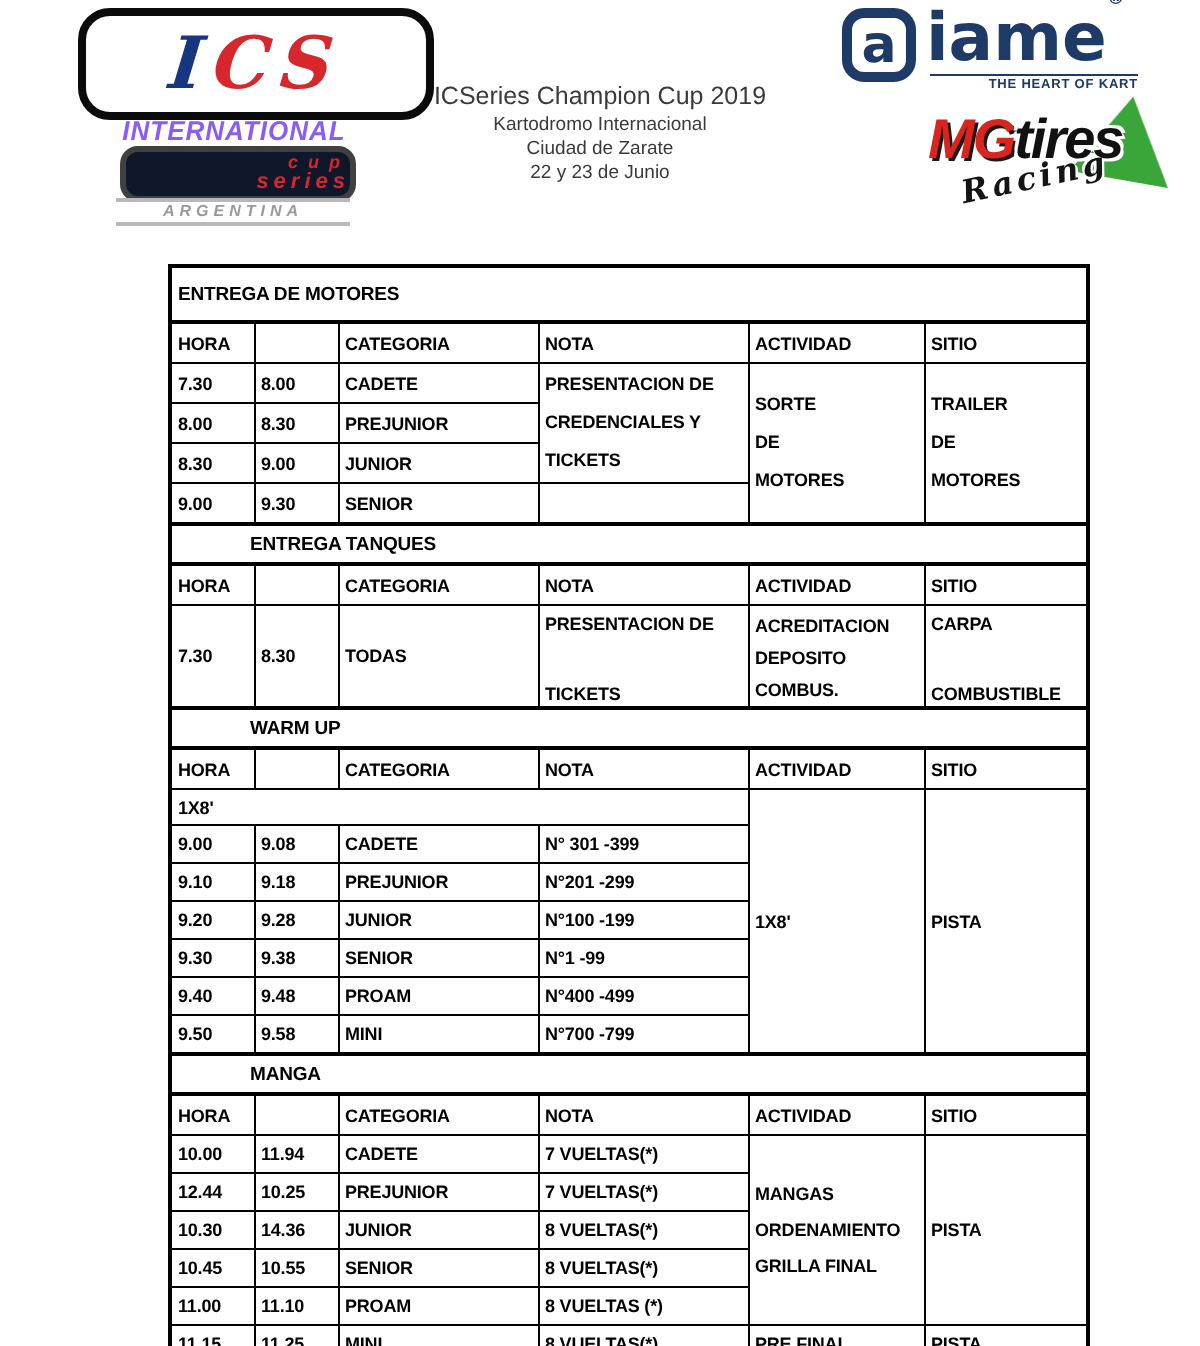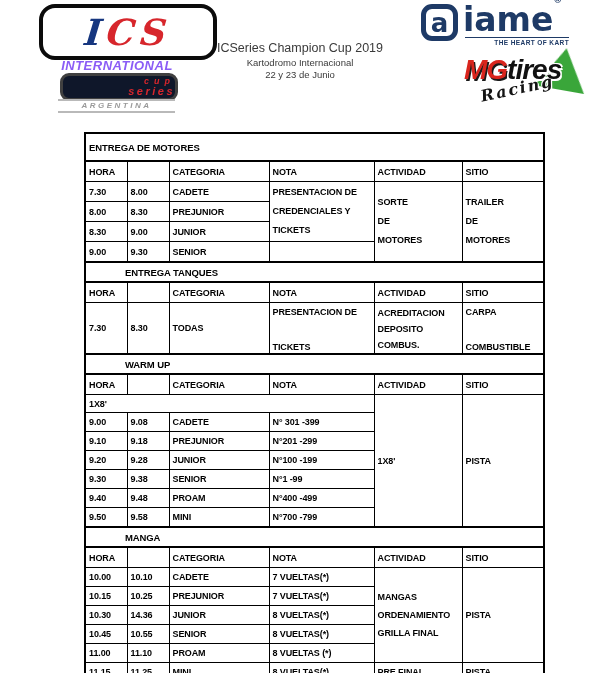--- a/index.html
+++ b/index.html
@@ -91,20 +91,21 @@
     <div class="cup-box">
       <div class="cup-line1">cup</div>
       <div class="cup-line2">series</div>
     </div>
     <div class="argentina">ARGENTINA</div>
   </div>
 
   <div class="event">
     <div class="l1">ICSeries Champion Cup 2019</div>
     <div class="l2">Kartodromo Internacional</div>
+    <div class="l2">Ciudad de Zarate</div>
     <div class="l2">22 y 23 de Junio</div>
   </div>
 
   <div class="iame">
     <div class="iame-icon">a</div>
     <div class="iame-name"><span>iame</span><span class="iame-mark">®</span></div>
     <div class="iame-tag">THE HEART OF KART</div>
   </div>
 
   <div class="mg">
@@ -267,32 +268,32 @@
     <tr class="r-head">
       <td>HORA</td>
       <td></td>
       <td>CATEGORIA</td>
       <td>NOTA</td>
       <td>ACTIVIDAD</td>
       <td>SITIO</td>
     </tr>
     <tr class="r-data3">
       <td>10.00</td>
-      <td>10.10</td>
+      <td>11.94</td>
       <td>CADETE</td>
       <td>7 VUELTAS(*)</td>
       <td rowspan="5" class="mid mid3">
         <div>MANGAS</div>
         <div>ORDENAMIENTO</div>
         <div>GRILLA FINAL</div>
       </td>
       <td rowspan="5" class="mid">PISTA</td>
     </tr>
     <tr class="r-data3">
-      <td>10.15</td>
+      <td>12.44</td>
       <td>10.25</td>
       <td>PREJUNIOR</td>
       <td>7 VUELTAS(*)</td>
     </tr>
     <tr class="r-data3">
       <td>10.30</td>
       <td>14.36</td>
       <td>JUNIOR</td>
       <td>8 VUELTAS(*)</td>
     </tr>

